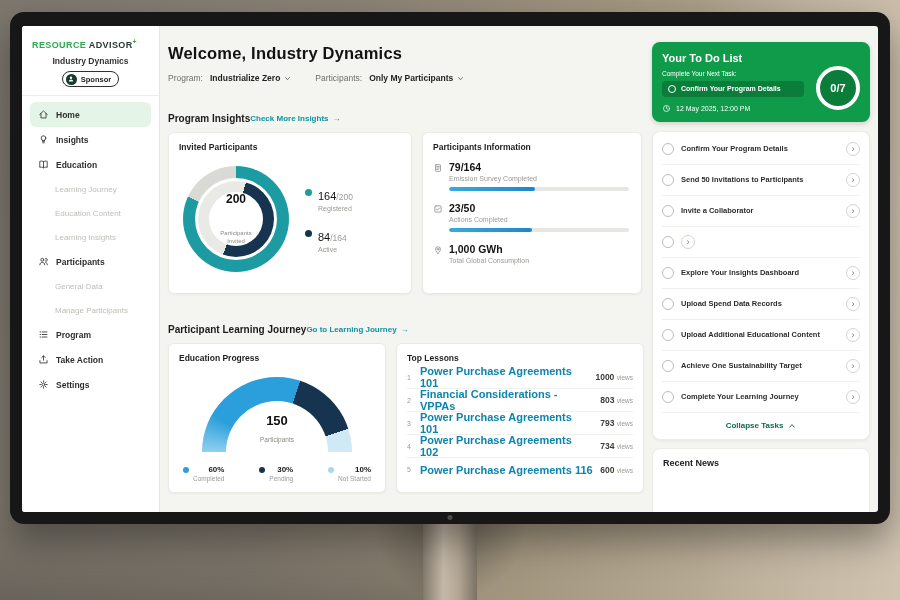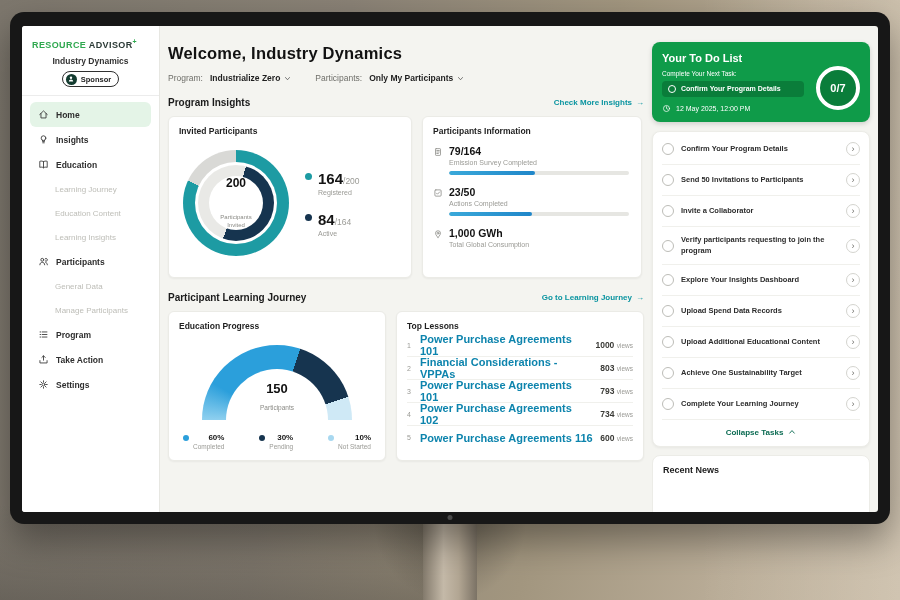--- a/index.html
+++ b/index.html
@@ -42,21 +42,21 @@
   .nav-item.sub{padding-left:25px;font-weight:normal;color:#bdbdb7;font-size:8px;height:24px;}
   .nav-item svg{width:11px;height:11px;flex:none;color:#3d3d3d;}
 
   
   .main{position:absolute;left:146px;top:0;width:476px;height:100%;}
   .welcome{margin-top:18px;font-size:16.5px;font-weight:bold;color:#121212;letter-spacing:0.2px;}
   .filters{display:flex;align-items:flex-end;gap:7px;margin-top:10px;font-size:8.5px;color:#6f6f6a;}
   .filter-value{font-weight:bold;color:#1e1e1e;display:flex;align-items:center;gap:4px;cursor:pointer;}
   .filter-value svg{width:7px;height:7px;color:#444;}
   .f-gap{width:10px;}
-  .sec-row{display:flex;align-items:center;justify-content:space-between;margin-top:14px;}
+  .sec-row{display:flex;align-items:center;margin-top:30px;}
   .sec-title{font-size:10px;font-weight:bold;color:#1b1b1b;}
   .sec-link{font-size:8px;font-weight:bold;color:#0a94a0;cursor:pointer;display:flex;gap:4px;align-items:center;}
   .cards{display:flex;gap:10px;margin-top:8px;}
   .card{background:#fff;border:1px solid #ebebe6;border-radius:6px;box-shadow:0 1px 2px rgba(0,0,0,0.05);}
   .card-title{font-size:8.5px;font-weight:bold;color:#1f1f1f;padding:9px 10px 0;}
 
   .c-invited{width:244px;height:162px;}
   .invited-body{display:flex;}
   .donut-wrap{position:relative;width:106px;height:106px;margin:14px 0 0 14px;}
   .donut-outer{position:absolute;inset:0;border-radius:50%;
@@ -66,21 +66,21 @@
                background:conic-gradient(from 15deg,#16344f 0deg 185deg,#e9e9e6 185deg 360deg);}
   .donut-hole{position:absolute;inset:26px;border-radius:50%;background:#fff;
               display:flex;flex-direction:column;align-items:center;justify-content:space-between;}
   .donut-val{font-size:12px;font-weight:bold;color:#111;}
   .donut-lab{font-size:6px;color:#8a8a85;text-align:center;line-height:1.3;width:44px;}
   .dlegend{margin:34px 0 0 16px;display:flex;flex-direction:column;gap:15px;}
   .dleg-item{display:flex;gap:6px;}
   .dleg-dot{width:7px;height:7px;border-radius:50%;margin-top:3px;flex:none;}
   .dleg-dot.teal{background:#1d9ba3;}
   .dleg-dot.navy{background:#16344f;}
-  .dleg-val{font-size:15px;font-weight:bold;color:#141414;margin-top:11px;}
+  .dleg-val{font-size:11px;font-weight:normal;color:#141414;margin-top:11px;}
   .dleg-total{font-size:8.5px;color:#9a9a95;}
   .dleg-lab{font-size:7px;color:#9a9a95;margin-top:1px;}
 
   .c-info{width:220px;height:162px;}
   .info-rows{padding:9px 12px 0 10px;display:flex;flex-direction:column;gap:11px;}
   .ir-top{display:flex;gap:6px;align-items:flex-start;}
   .ir-icon{width:10px;height:10px;color:#8f8f8a;margin-top:2px;flex:none;}
   .ir-val{font-size:10.5px;font-weight:bold;color:#121212;}
   .ir-lab{font-size:7px;color:#9a9a95;margin-top:2px;}
   .ir-bar{height:4px;background:#e6e6e2;border-radius:2px;margin:5px 0 0 16px;overflow:hidden;}
@@ -454,21 +454,20 @@
             <span class="t-label">Send 50 Invitations to Participants</span>
             <span class="t-chev">›</span>
           </div>
           <div class="task">
             <span class="t-check"></span>
             <span class="t-label">Invite a Collaborator</span>
             <span class="t-chev">›</span>
           </div>
           <div class="task">
             <span class="t-check"></span>
-            <span class="t-label">Verify participants requesting to join the program</span>
             <span class="t-chev">›</span>
           </div>
           <div class="task">
             <span class="t-check"></span>
             <span class="t-label">Explore Your Insights Dashboard</span>
             <span class="t-chev">›</span>
           </div>
           <div class="task">
             <span class="t-check"></span>
             <span class="t-label">Upload Spend Data Records</span>

